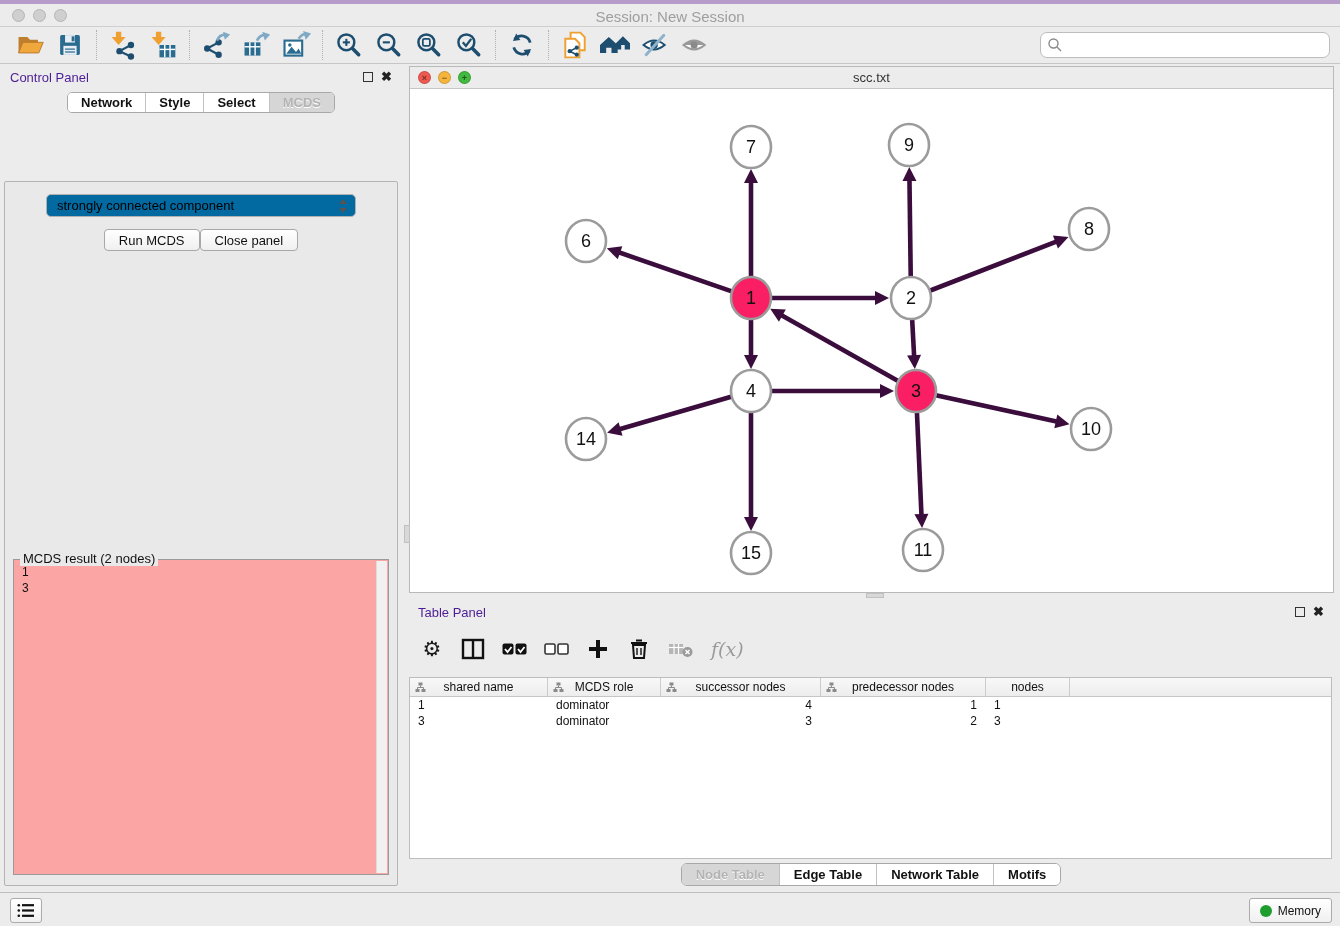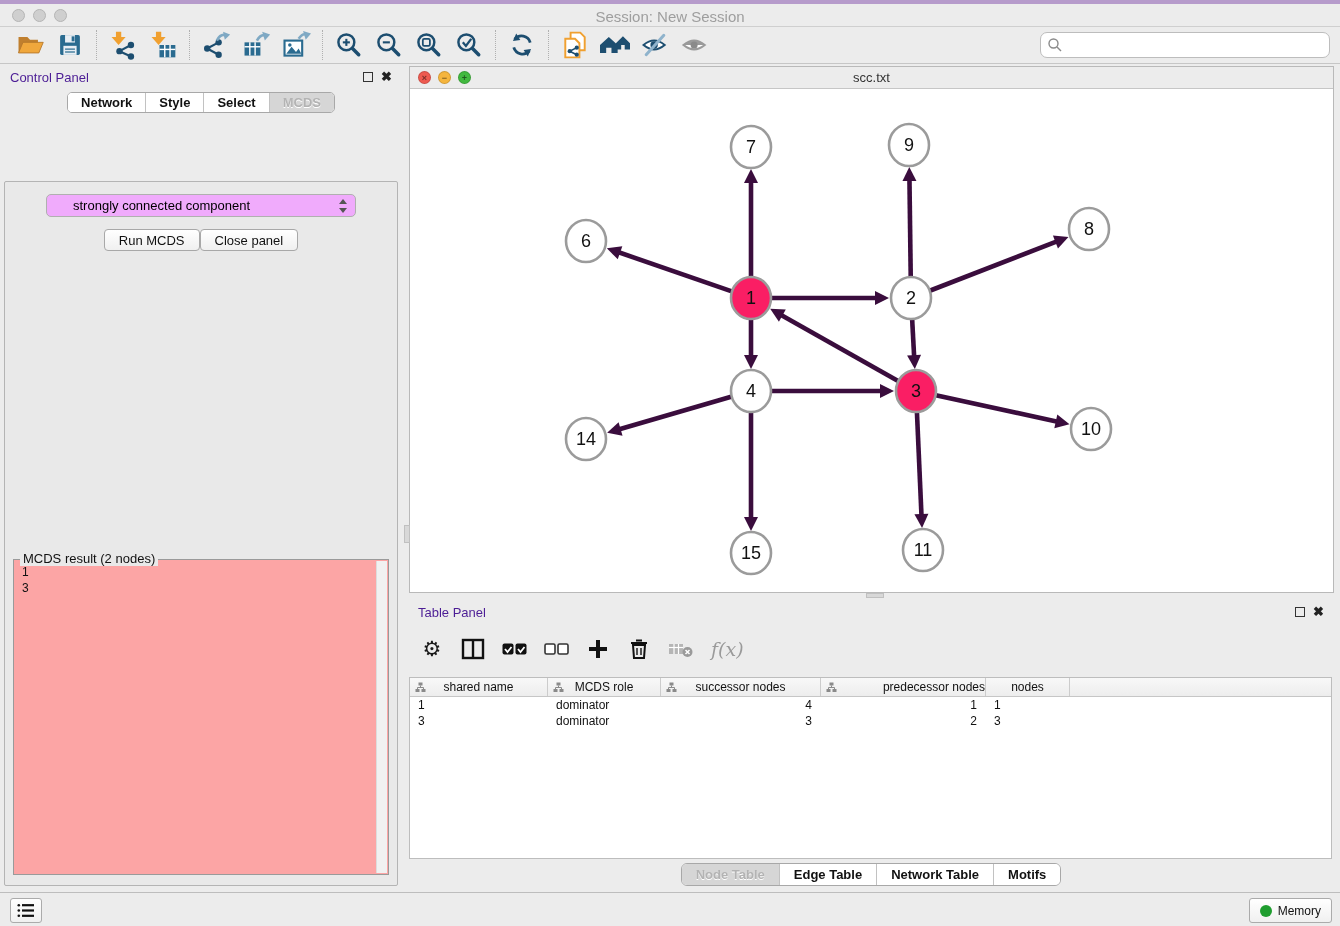--- a/index.html
+++ b/index.html
@@ -32,21 +32,21 @@
   .close-btn { font-size:13px; font-weight:bold; color:#222; cursor:pointer; line-height:10px; }
 
   .tabs-row { display:flex; justify-content:center; position:relative; z-index:2; margin-top:2px; }
   .seg { display:inline-flex; border:1px solid #a8a8a8; border-radius:5px; overflow:hidden; background:#fff; }
   .seg .tab { padding:2px 13px; font-size:13px; font-weight:600; color:#111; background:#fff; border-left:1px solid #c2c2c2; cursor:pointer; white-space:nowrap; }
   .seg .tab:first-child { border-left:none; }
   .seg .tab.sel { background:#d6d6d6; color:#b3b3b3; text-shadow:0 1px 0 #fff; }
 
   .cp-content { position:absolute; left:4px; right:4px; top:118px; bottom:6px; background:#e9e9e9; border:1px solid #b4b4b4; border-radius:2px; margin-top:-1px; }
   .opt-label { text-align:center; margin-top:24px; font-size:13px; color:#111; }
-  .dropdown { position:relative; margin:12px auto 0 auto; width:310px; height:23px; background:#f0abfc; border:1px solid #b0b0b0; border-radius:5px; font-size:13px; line-height:21px; padding-left:26px; cursor:pointer; }
+  .dropdown { position:relative; margin:12px auto 0 auto; width:310px; height:23px; background:#0369a1; border:1px solid #b0b0b0; border-radius:5px; font-size:13px; line-height:21px; padding-left:10px; cursor:pointer; }
   .dd-arrows { position:absolute; right:7px; top:3px; }
   .btn-row { display:flex; justify-content:center; gap:0; margin-top:12px; }
   .push-btn { height:22px; padding:0 14px; background:linear-gradient(#ffffff,#f0f0f0); border:1px solid #a8a8a8; border-radius:4px; font-size:13px; color:#111; cursor:pointer; font-family:"Liberation Sans",sans-serif; }
 
   .result-group { position:absolute; left:8px; right:8px; top:377px; bottom:10px; border:1px solid #9a9a9a; background:#fca5a5; }
   .result-legend { position:absolute; top:-9px; left:6px; background:#e9e9e9; padding:0 3px; font-size:13px; color:#111; }
   .result-text { position:absolute; left:2px; top:4px; right:14px; bottom:2px; font-size:12px; line-height:16px; padding-left:6px; white-space:pre; color:#111; overflow:hidden; }
   .result-scroll { position:absolute; right:1px; top:1px; bottom:1px; width:11px; background:#f1f1f1; border-left:1px solid #ddd; }
 
   
@@ -444,21 +444,21 @@
             </div>
             <div class="th" style="width: 160px;">
               <svg class="sort-ic" width="11" height="11" viewBox="0 0 11 11">
                 <rect x="3.5" y="0.5" width="4" height="3" fill="#8a8a8a"></rect>
                 <rect x="0.5" y="7" width="4" height="3" fill="#8a8a8a"></rect>
                 <rect x="6.5" y="7" width="4" height="3" fill="#8a8a8a"></rect>
                 <path d="M5.5 3.5 v2 M2.5 7 v-1.5 h6 V7" fill="none" stroke="#8a8a8a" stroke-width="1"></path>
               </svg>
               <span>successor nodes</span>
             </div>
-            <div class="th" style="width: 165px; justify-content: flex-end;">
+            <div class="th" style="width: 165px;">
               <svg class="sort-ic" width="11" height="11" viewBox="0 0 11 11">
                 <rect x="3.5" y="0.5" width="4" height="3" fill="#8a8a8a"></rect>
                 <rect x="0.5" y="7" width="4" height="3" fill="#8a8a8a"></rect>
                 <rect x="6.5" y="7" width="4" height="3" fill="#8a8a8a"></rect>
                 <path d="M5.5 3.5 v2 M2.5 7 v-1.5 h6 V7" fill="none" stroke="#8a8a8a" stroke-width="1"></path>
               </svg>
               <span>predecessor nodes</span>
             </div>
             <div class="th" style="width: 84px;">
               <span>nodes</span>

